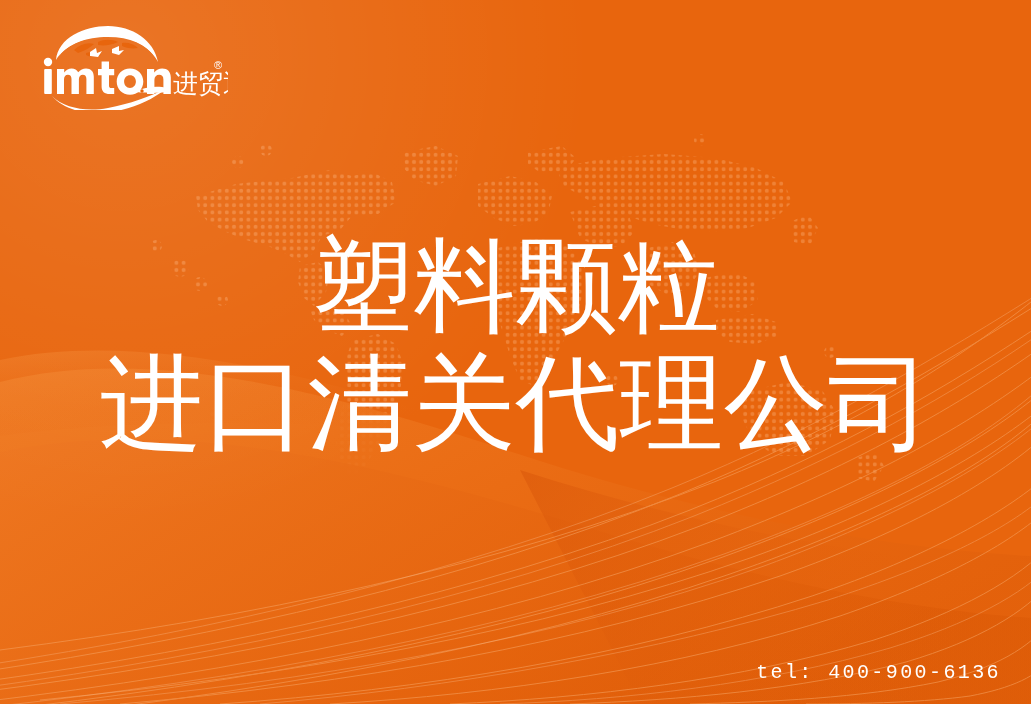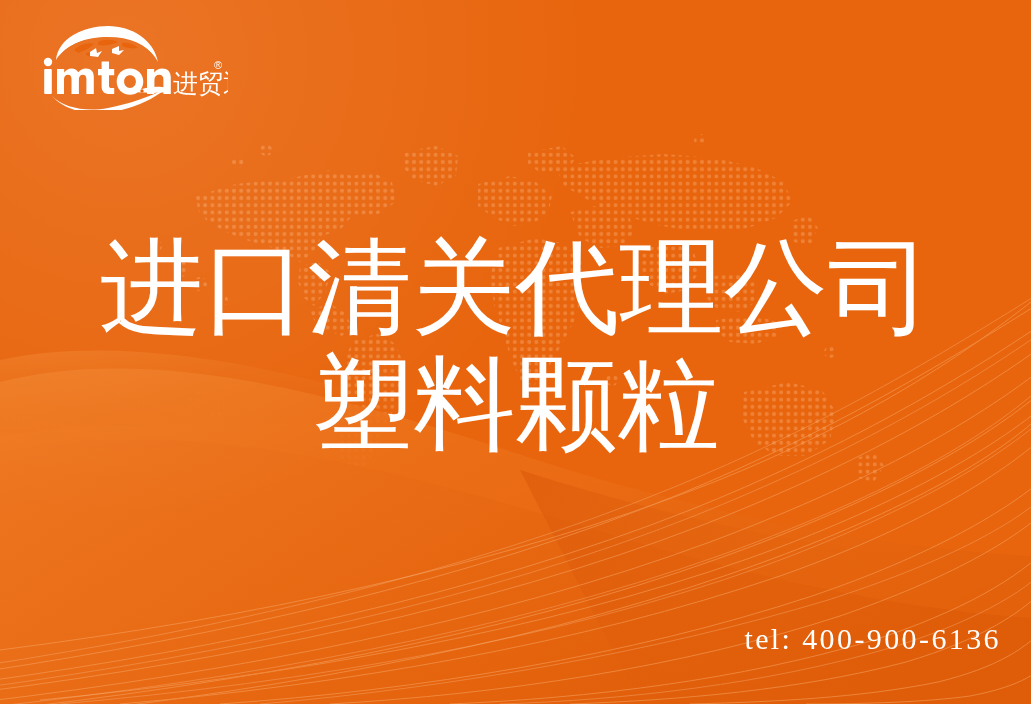--- a/index.html
+++ b/index.html
@@ -85,24 +85,24 @@
   #hl-2 {
     font-size: 104px;
     line-height: 118px;
     letter-spacing: 0px;
   }
 
   
   #tel {
     position: absolute;
     right: 30px;
-    bottom: 48px;
+    bottom: 20px;
     color: #ffffff;
-    font-family: Liberation Serif, serif;
-    font-size: 30px;
+    font-family: Liberation Mono, monospace;
+    font-size: 20px;
     letter-spacing: 2.4px;
     white-space: nowrap;
   }
 </style>
 </head>
 <body>
 
 <div id="banner">
 
   <div class="layer bg-base"></div>
@@ -287,19 +287,19 @@
     <g>
       <path d="M14 74 C 26 86, 48 90, 70 86 C 92 82, 112 74, 126 68
                C 114 78, 96 86, 74 90 C 50 94, 26 88, 14 74 Z" fill="#ffffff"></path>
       <path d="M96 70 C 104 66, 114 64, 124 65 c 4 0.4 7 1.6 8 3
                c -2 1.6 -6 2.6 -11 2.8 c -8 0.4 -18 -0.2 -25 -0.8 Z" fill="#ffffff"></path>
       <circle cx="104" cy="69" r="1.7" fill="#e8650d"></circle>
     </g>
   </svg>
 
   <div id="headline">
+    <span class="hl-line" id="hl-1">塑料颗粒</span>
     <span class="hl-line" id="hl-2">进口清关代理公司</span>
-    <span class="hl-line" id="hl-1">塑料颗粒</span>
   </div>
 
   <div id="tel">tel: 400-900-6136</div>
 
 </div>
 
 </body></html>

